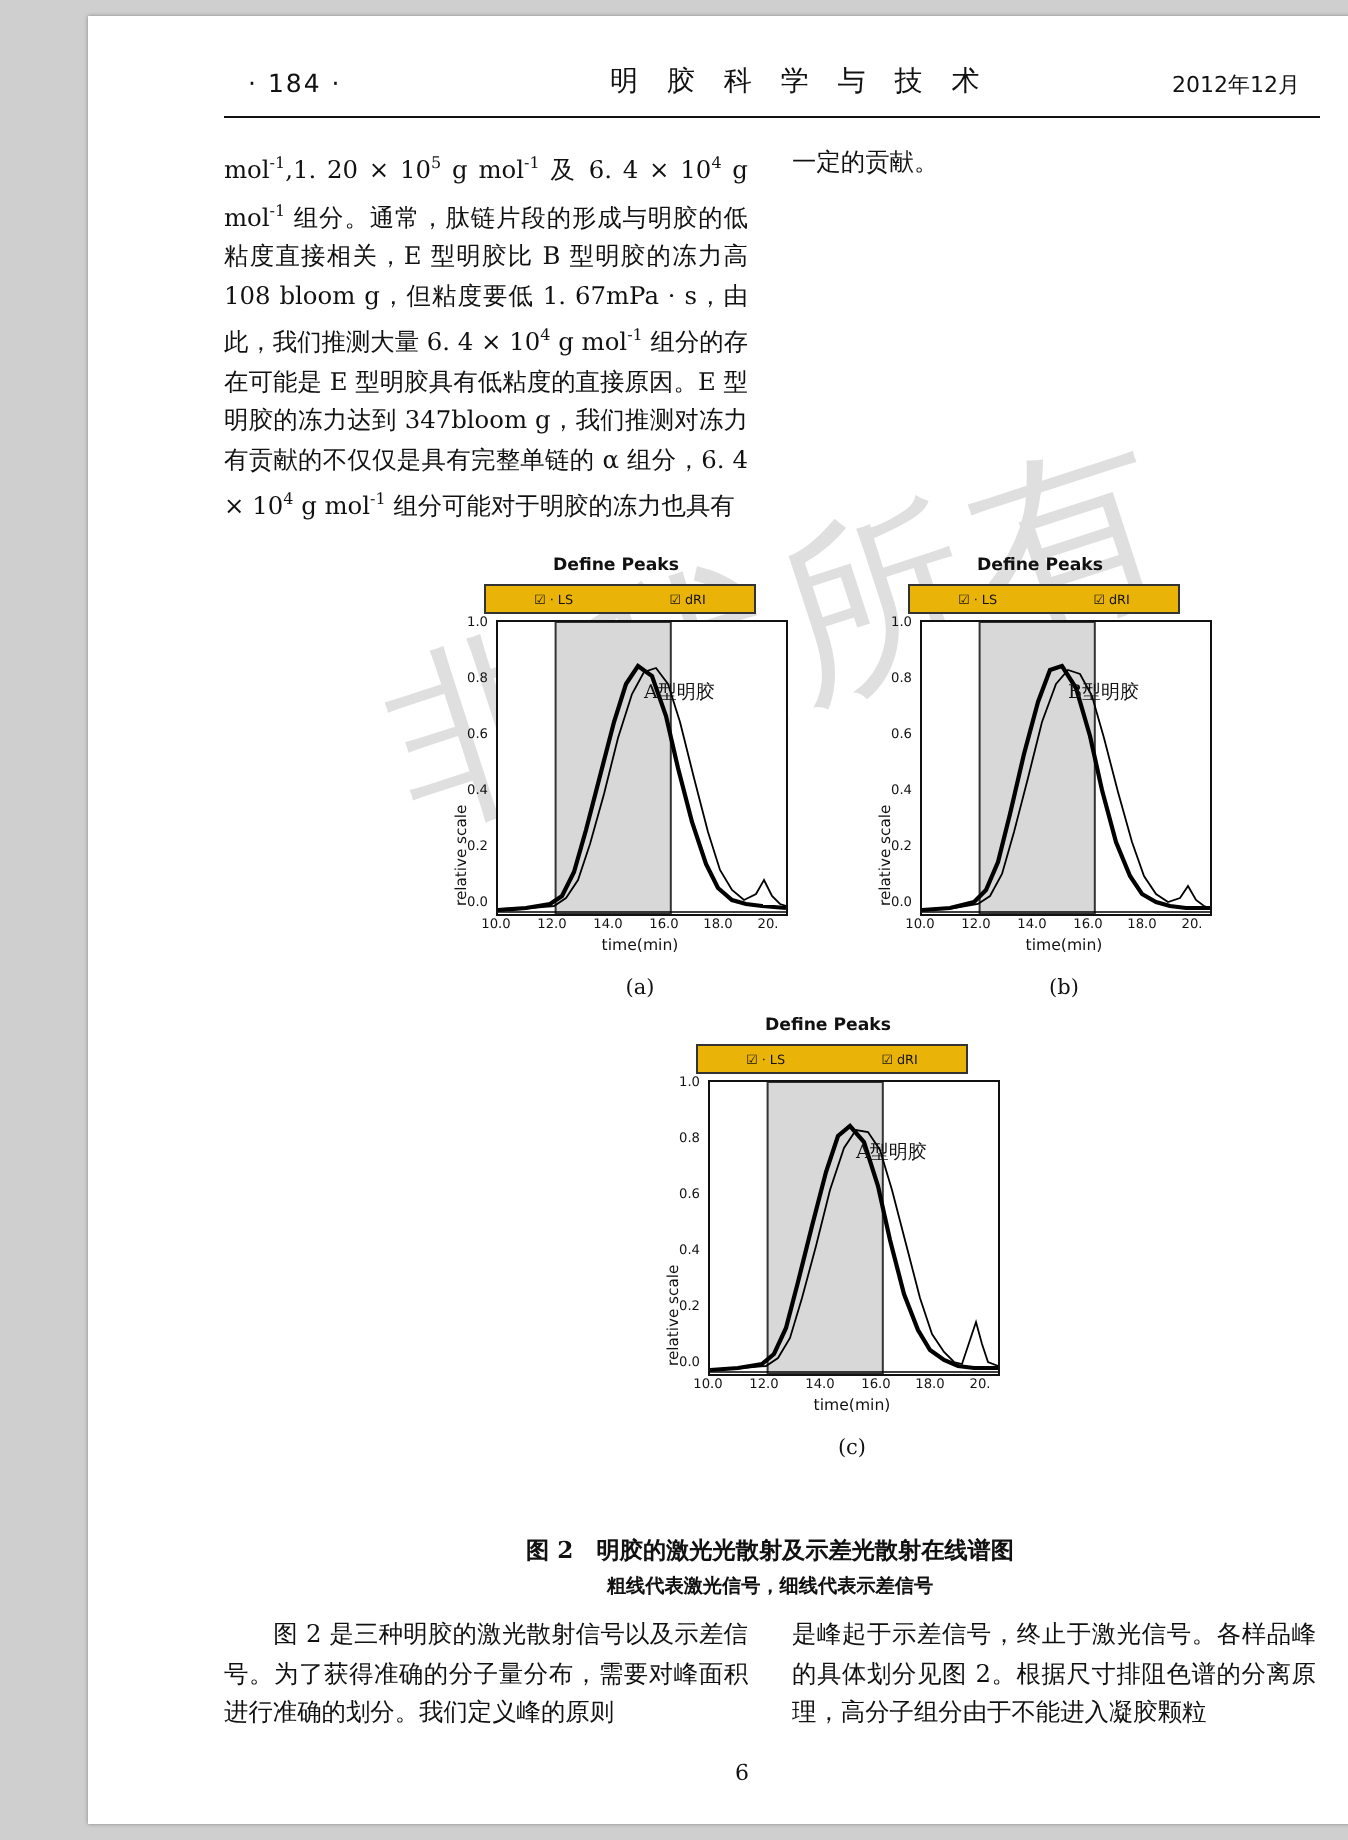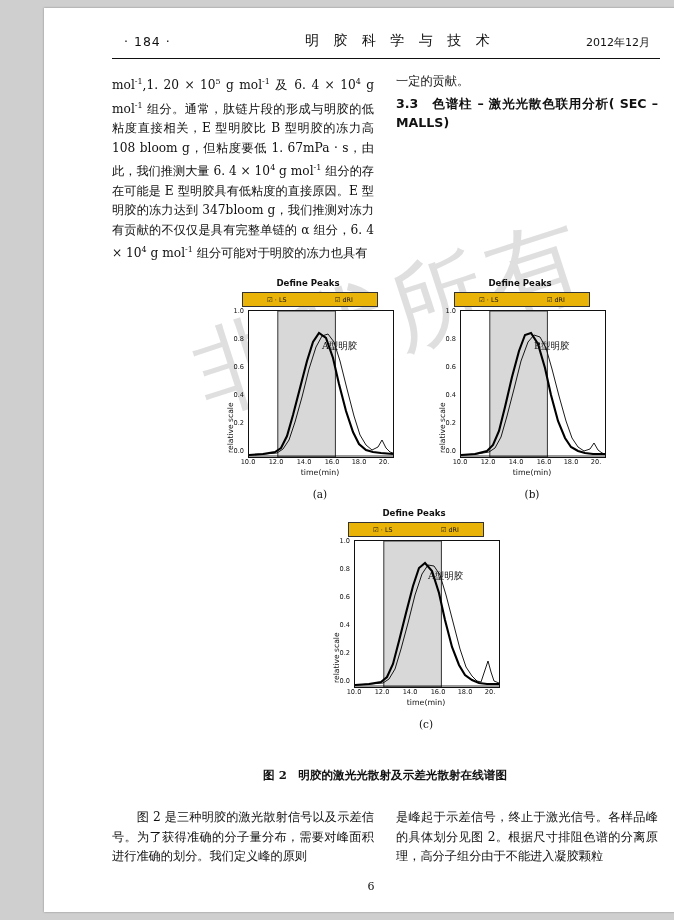--- a/index.html
+++ b/index.html
@@ -131,21 +131,20 @@
   </div>
 
   <div class="watermark">非我所有</div>
 
   <div class="col col-left">
     <span>mol<sup>-1</sup>,1. 20 × 10<sup>5</sup> g mol<sup>-1</sup> 及 6. 4 × 10<sup>4</sup> g mol<sup>-1</sup> 组分。通常，肽链片段的形成与明胶的低粘度直接相关，E 型明胶比 B 型明胶的冻力高 108 bloom g，但粘度要低 1. 67mPa · s，由此，我们推测大量 6. 4 × 10<sup>4</sup> g mol<sup>-1</sup> 组分的存在可能是 E 型明胶具有低粘度的直接原因。E 型明胶的冻力达到 347bloom g，我们推测对冻力有贡献的不仅仅是具有完整单链的 α 组分，6. 4 × 10<sup>4</sup> g mol<sup>-1</sup> 组分可能对于明胶的冻力也具有</span>
   </div>
 
   <div class="col col-right">
     <span>一定的贡献。</span>
-    <span class="sec-head">3.3　色谱柱 – 激光光散色联用分析( SEC – MALLS)</span>
   </div>
 
   <div class="figbox" style="left:176px;top:270px;width:176px;height:250px;">
     <div class="defpeaks" style="left:0;top:0;">Define Peaks</div>
     <div class="legendbar" style="left:22px;top:14px;width:134px;">
       <span>☑ ·  LS</span>
       <span>☑  dRI</span>
     </div>
     <div class="ylab" style="left:6px;top:175px;">relative scale</div>
 
@@ -243,20 +242,21 @@
     <div class="xtick" style="left:102px;top:180px;">16.0</div>
     <div class="xtick" style="left:129px;top:180px;">18.0</div>
     <div class="xtick" style="left:154px;top:180px;">20.</div>
 
     <div class="xlab" style="left:28px;top:190px;width:144px;">time(min)</div>
     <div class="sampletag" style="left:102px;top:62px;">A型明胶</div>
     <div class="subcap" style="left:80px;top:210px;">(c)</div>
   </div>
 
   <div class="figcap">图 2　明胶的激光光散射及示差光散射在线谱图</div>
+  <div class="figcap2">粗线代表激光信号，细线代表示差信号</div>
 
   <div class="col col-left-b">
     <span>　　图 2 是三种明胶的激光散射信号以及示差信号。为了获得准确的分子量分布，需要对峰面积进行准确的划分。我们定义峰的原则</span>
   </div>
   <div class="col col-right-b">
     <span>是峰起于示差信号，终止于激光信号。各样品峰的具体划分见图 2。根据尺寸排阻色谱的分离原理，高分子组分由于不能进入凝胶颗粒</span>
   </div>
 
   <div class="folio">6</div>
 

